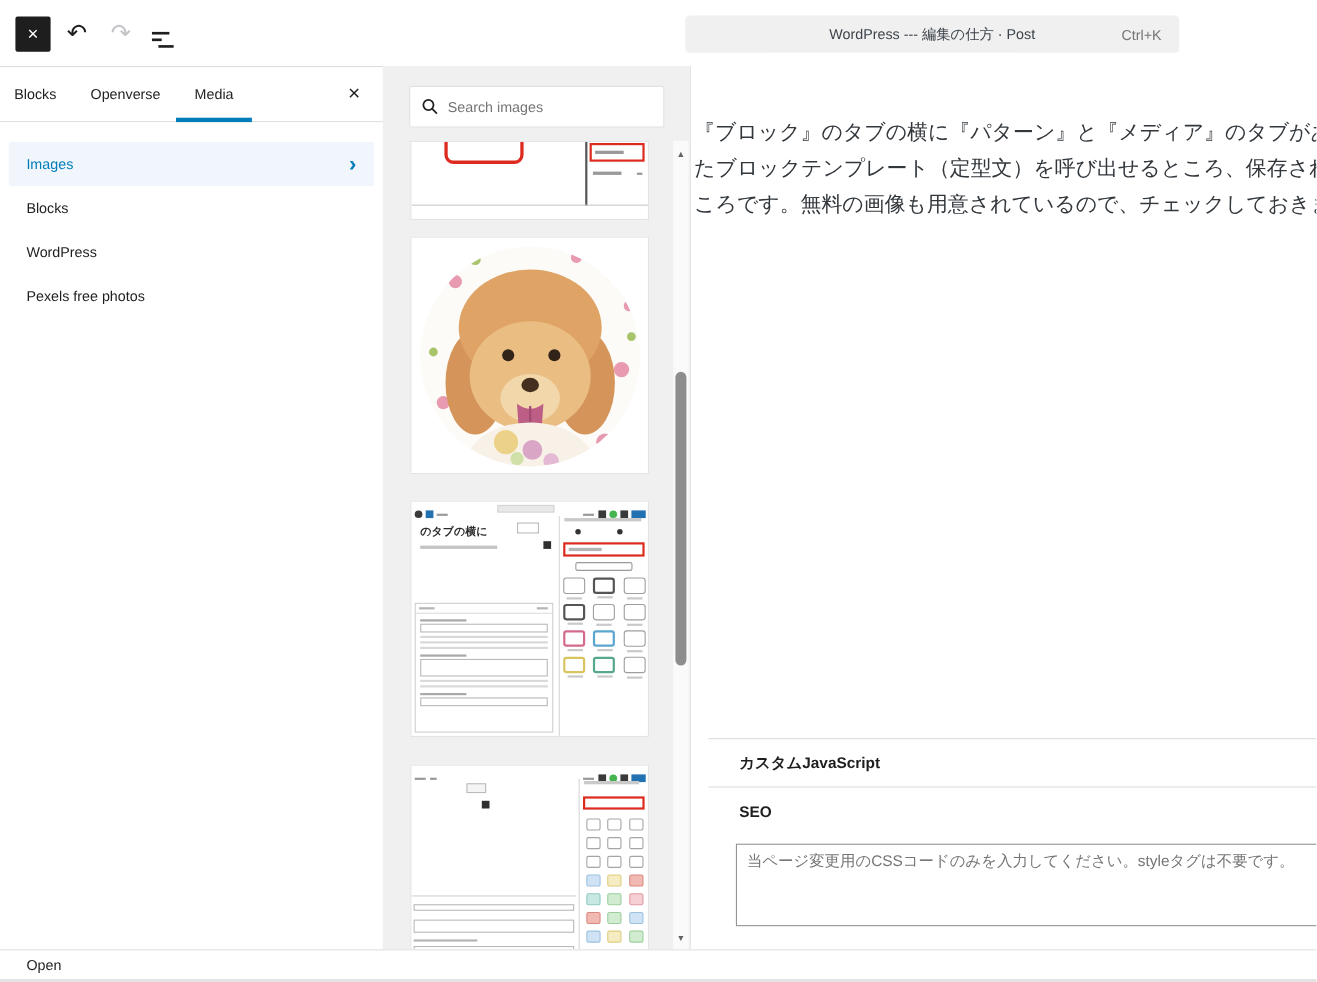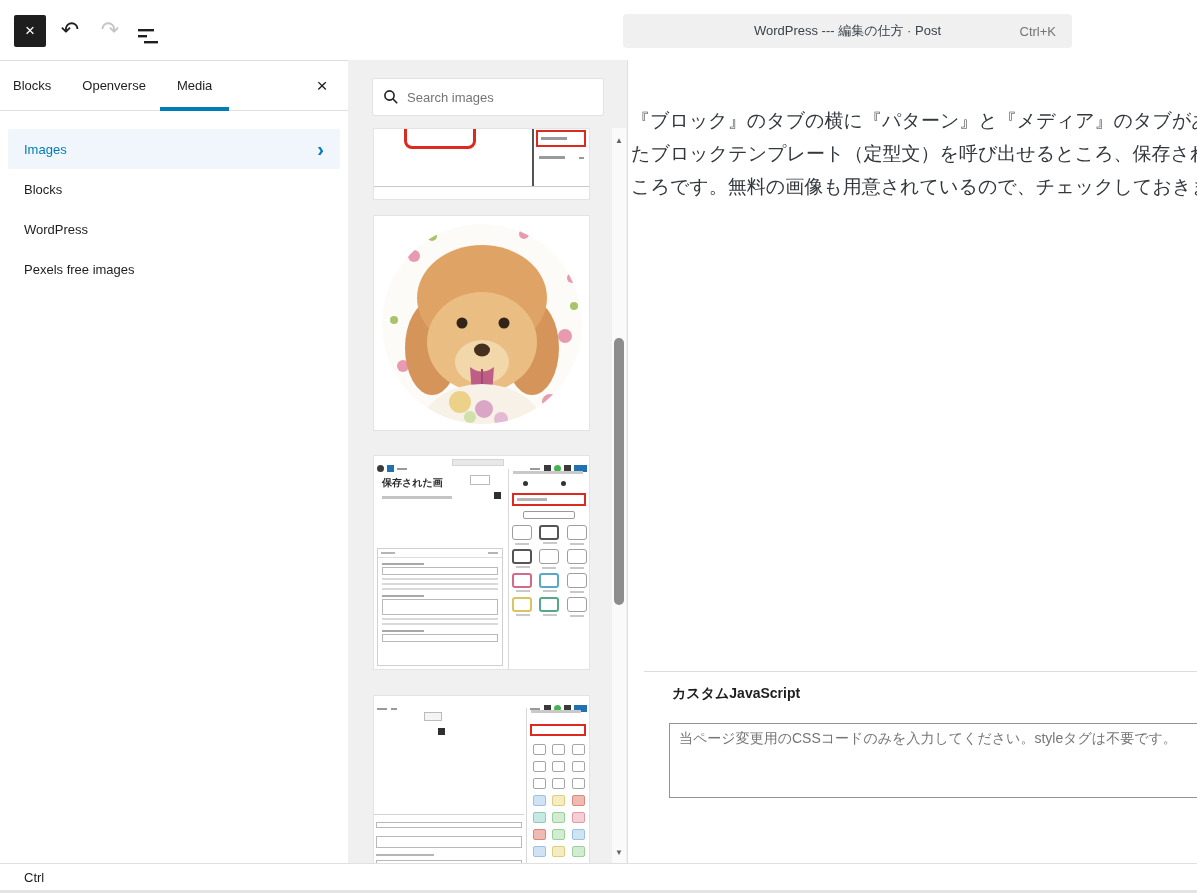--- a/index.html
+++ b/index.html
@@ -182,21 +182,21 @@
         <span>Images</span>
         <span class="cat-chevron">›</span>
       </div>
       <div class="cat-row">
         <span>Blocks</span>
       </div>
       <div class="cat-row">
         <span>WordPress</span>
       </div>
       <div class="cat-row">
-        <span>Pexels free images</span>
+        <span>Pexels free photos</span>
       </div>
     </nav>
   </aside>
 
   <section class="results">
     <div class="searchbox">
       <svg width="16" height="16" viewBox="0 0 16 16">
         <circle cx="6.5" cy="6.5" r="4.6" fill="none" stroke="#1e1e1e" stroke-width="1.6"></circle>
         <line x1="10" y1="10" x2="14.2" y2="14.2" stroke="#1e1e1e" stroke-width="1.6"></line>
       </svg>
@@ -261,21 +261,21 @@
           </g>
         </svg>
       </div>
 
       <div class="card c3" style="margin-top:24px;">
         <div class="s3-top">
           <span class="sq dark" style="border-radius:50%;"></span><span class="sq blue"></span><span class="mini-dash"></span>
           <span class="pillc"></span>
           <span class="cluster"><span class="mini-dash"></span><span class="sq dark"></span><span class="sq green"></span><span class="sq dark"></span><span class="btnblue"></span></span>
         </div>
-        <div class="s3-title">保存された画</div>
+        <div class="s3-title">のタブの横に</div>
         <span class="s3-count"></span>
         <div class="s3-line"></div>
         <span class="s3-plus"></span>
         <div class="s3-side">
           <div class="s3-tabbar"></div>
           <span class="s3-dot" style="left:14px;"></span>
             <span class="s3-dot" style="left:52px;"></span>
           <div class="s3-redbox">
               <span class="gbar"></span>
             </div>
@@ -364,21 +364,22 @@
   </section>
 
   <main class="content">
     <div class="para">
       <div class="pline">『ブロック』のタブの横に『パターン』と『メディア』のタブがありま</div>
       <div class="pline">たブロックテンプレート（定型文）を呼び出せるところ、保存された画</div>
       <div class="pline">ころです。無料の画像も用意されているので、チェックしておきましょ</div>
     </div>
     <div class="meta-panels">
       <div class="meta-row">カスタムJavaScript</div>
+      <div class="meta-row">SEO</div>
       <textarea class="css-textarea" placeholder="当ページ変更用のCSSコードのみを入力してください。styleタグは不要です。" style=""></textarea>
     </div>
   </main>
 
   <footer class="footer">
-    <span class="footer-breadcrumb">Ctrl</span>
+    <span class="footer-breadcrumb">Open</span>
   </footer>
 
 </div>
 
 </body></html>

